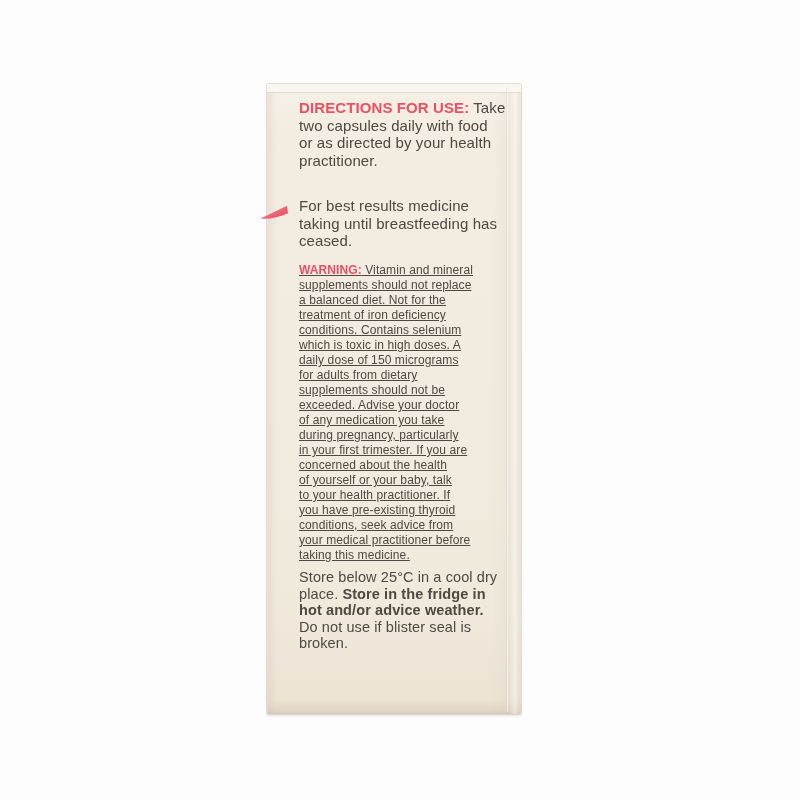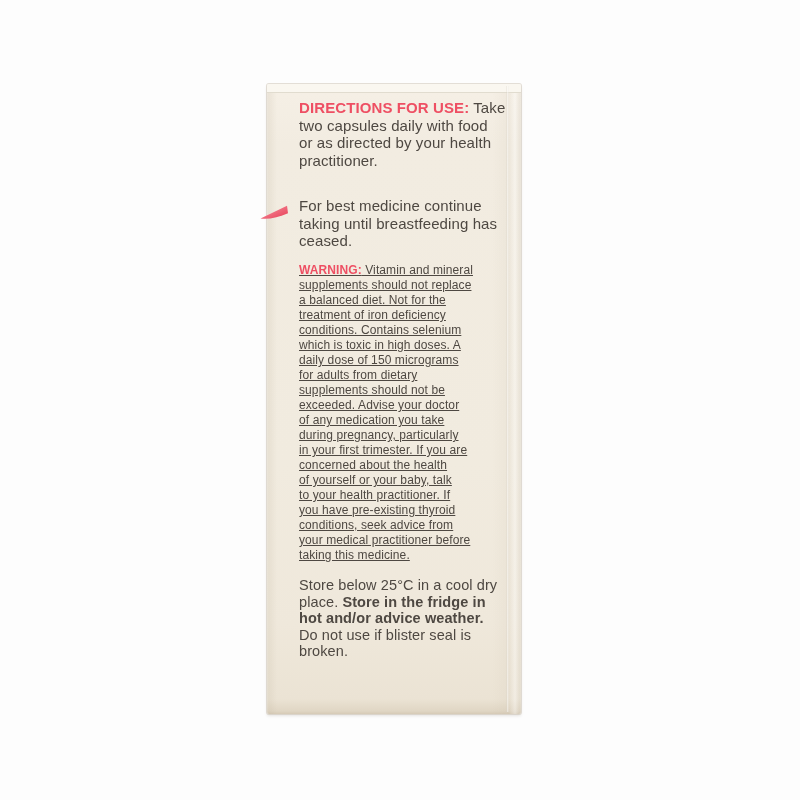--- a/index.html
+++ b/index.html
@@ -62,21 +62,21 @@
     position: absolute;
     left: 32px;
     width: 214px;
     white-space: pre-line;
     color: #4e4842;
     letter-spacing: 0.1px;
   }
   .p-directions { top: 15px;  font-size: 15px;   line-height: 17.5px; }
   .p-results    { top: 113px; font-size: 15px;   line-height: 17.5px; }
   .p-warning    { top: 179px; font-size: 12px; line-height: 15px; text-decoration: underline; }
-  .p-storage    { top: 485px; font-size: 14.5px; line-height: 16.5px; margin-top: 8px; }
+  .p-storage    { top: 485px; font-size: 14.5px; line-height: 16.5px; }
   .accent { color: #ee4f63; }
   .bold { font-weight: 700; }
   
   .swoosh {
     position: absolute;
     left: 260px;
     top: 205px;
     width: 28px;
     height: 17px;
   }
@@ -88,21 +88,21 @@
 
   <div class="box">
     <div class="top-flap"></div>
     <div class="crease"></div>
 
     <div class="para p-directions"><span class="accent bold">DIRECTIONS FOR USE:</span><span> Take
 two capsules daily with food
 or as directed by your health
 practitioner.</span></div>
 
-    <div class="para p-results">For best medicine continue
+    <div class="para p-results">For best results medicine
 taking until breastfeeding has
 ceased.</div>
 
     <div class="para p-warning"><span class="accent bold">WARNING:</span><span> Vitamin and mineral
 supplements should not replace
 a balanced diet. Not for the
 treatment of iron deficiency
 conditions. Contains selenium
 which is toxic in high doses. A
 daily dose of 150 micrograms

